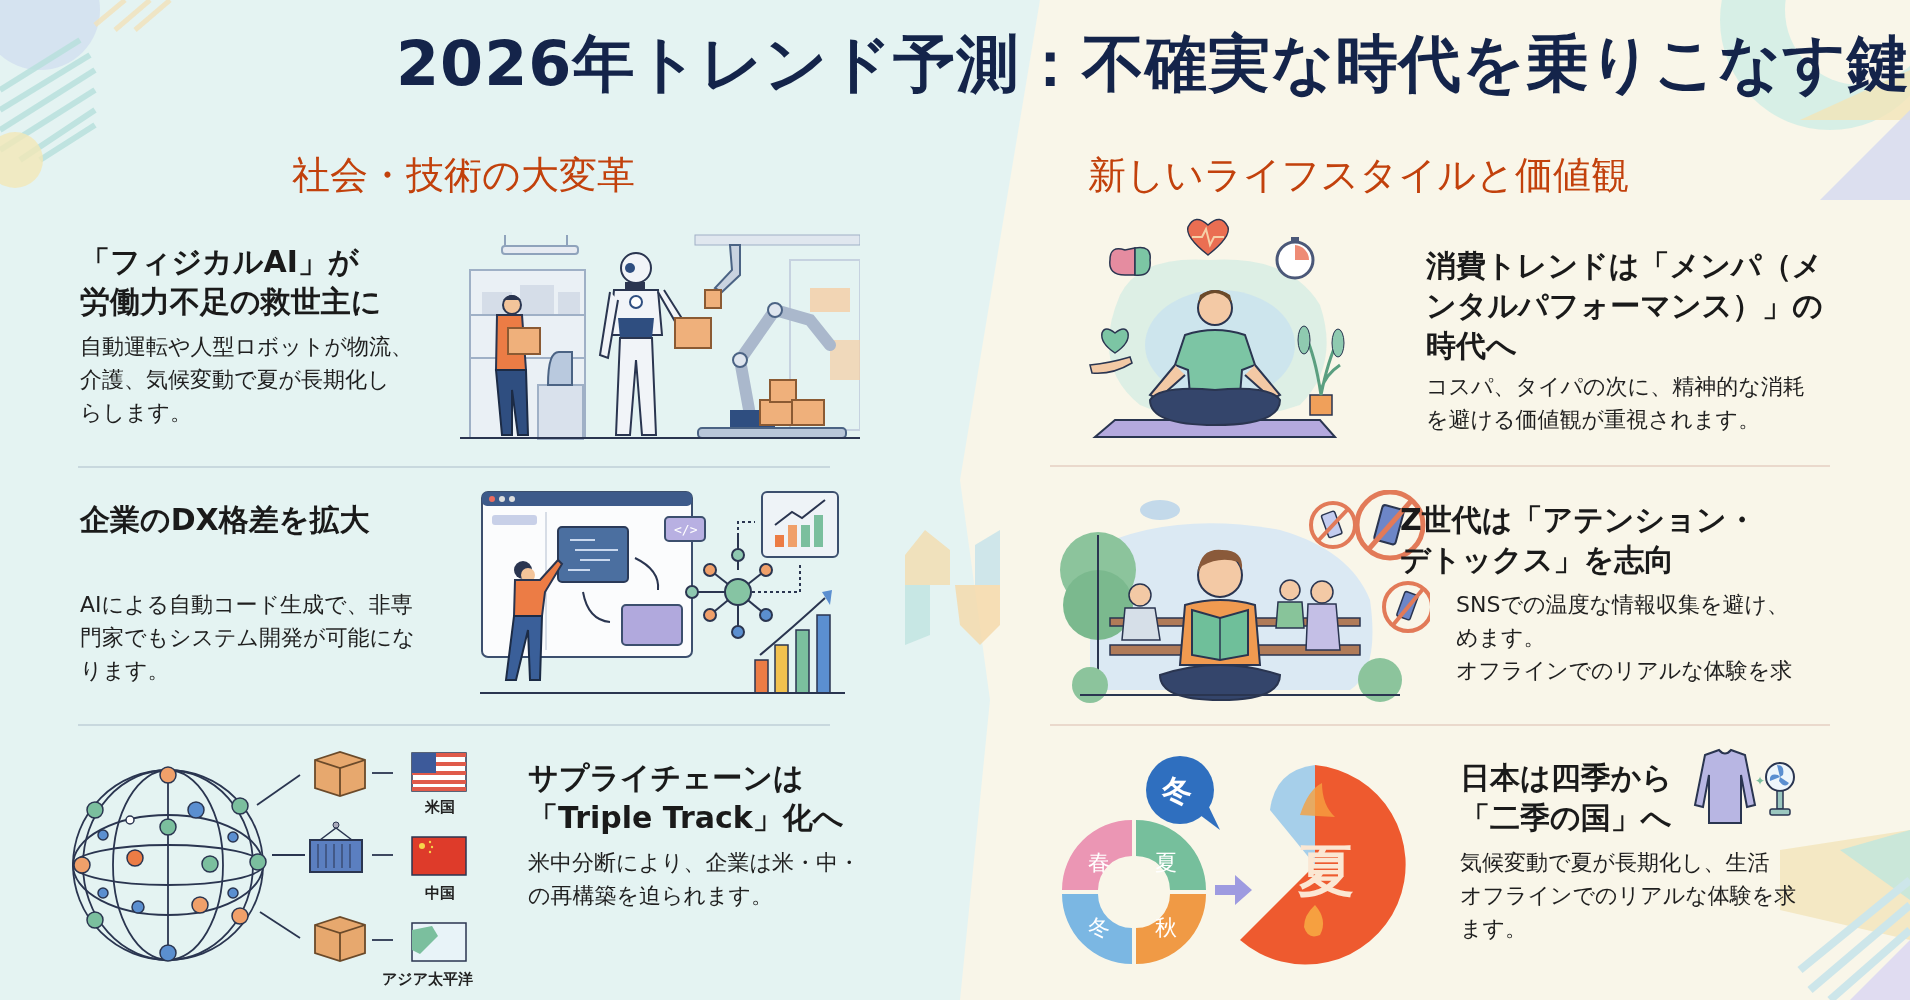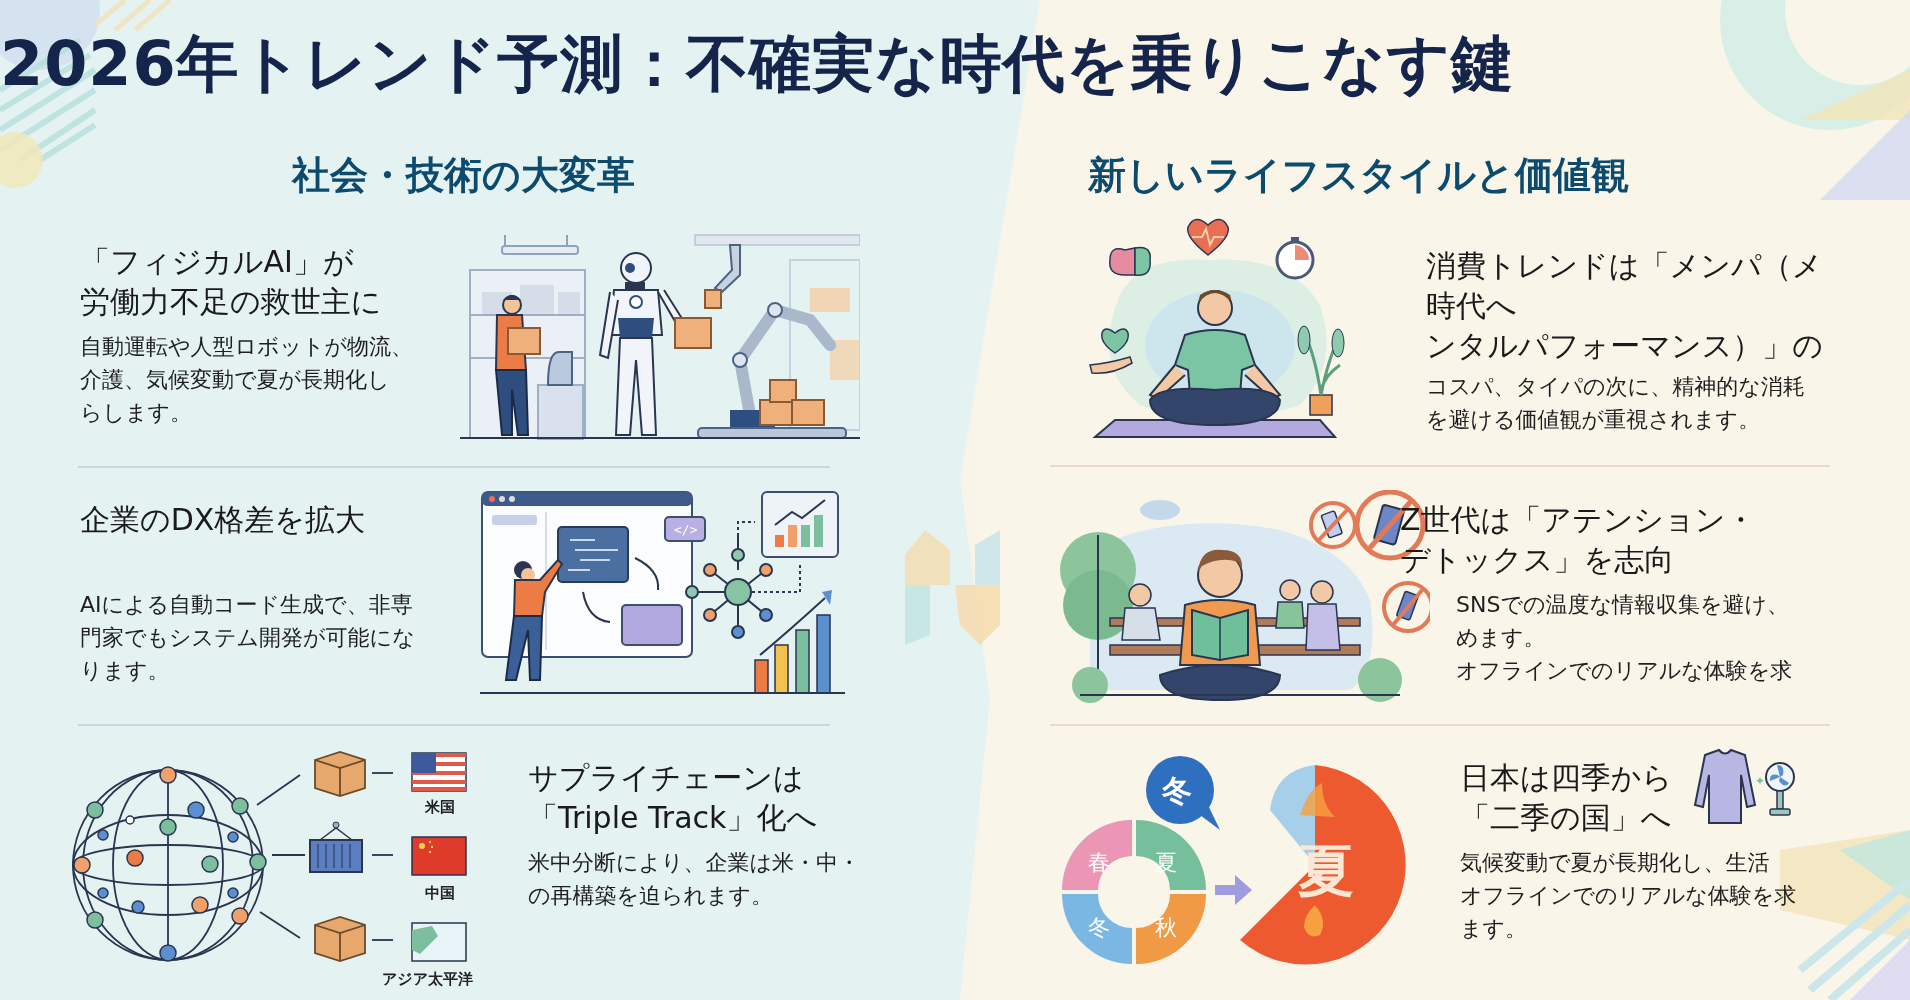--- a/index.html
+++ b/index.html
@@ -1,23 +1,23 @@
 <!DOCTYPE html>
 <html><head>
 <meta charset="utf-8">
 <style>
 *{box-sizing:border-box;margin:0;padding:0}
 html,body{width:1910px;height:1000px;overflow:hidden}
 body{font-family:"DejaVu Sans","Liberation Sans",sans-serif;position:relative;background:#f8f5e8}
 .bg-left{position:absolute;left:0;top:0;width:1040px;height:1000px;background:#e4f3f2;clip-path:polygon(0 0,1040px 0,960px 480px,990px 700px,960px 1000px,0 1000px)}
 .bg-right{position:absolute;right:0;top:0;width:930px;height:1000px;background:#f9f6e9}
 .deco{position:absolute;pointer-events:none}
-.title{position:absolute;left:0;top:22px;width:1910px;text-align:left;font-size:62px;font-weight:bold;color:#14244a;letter-spacing:1px}
-.sec-head{position:absolute;top:150px;font-size:38px;font-weight:bold;color:#0c4a6e}
-.card-title{position:absolute;font-size:30px;font-weight:normal;color:#1a1a1a;line-height:40px}
+.title{position:absolute;left:0;top:22px;width:1910px;text-align:right;font-size:62px;font-weight:bold;color:#14244a;letter-spacing:1px}
+.sec-head{position:absolute;top:150px;font-size:38px;font-weight:normal;color:#c2410c}
+.card-title{position:absolute;font-size:30px;font-weight:bold;color:#1a1a1a;line-height:40px}
 .card-body{position:absolute;font-size:22px;color:#1f1f1f;line-height:33px}
 .divider{position:absolute;height:2px}
 .illus{position:absolute}
 .lbl{font-size:15px;font-weight:bold;fill:#222}
 </style>
 </head>
 <body>
 
 <div class="bg-right"></div>
 <div class="bg-left"></div>
@@ -305,22 +305,22 @@
     <rect x="211" y="22" width="8" height="5" fill="#4b5878"></rect>
     <path d="M35 118 Q25 110 22 118 Q20 128 35 138 Q50 128 48 118 Q45 110 35 118Z" fill="#7cc5a4" stroke="#2a3550" stroke-width="1.5"></path>
     <path d="M10 150 Q30 148 50 142 L52 148 Q32 160 12 158Z" fill="#f3c9a5" stroke="#2a3550" stroke-width="1.5"></path>
     <rect x="230" y="180" width="22" height="20" fill="#f0a05a" stroke="#2a3550" stroke-width="1.5"></rect>
     <path d="M241 180 Q235 140 225 120 M241 180 Q248 145 258 125 M241 175 Q245 160 260 150" fill="none" stroke="#5a9f80" stroke-width="3"></path>
     <ellipse cx="224" cy="125" rx="6" ry="14" fill="#8fcab0" stroke="#2a3550" stroke-width="1"></ellipse>
       <ellipse cx="258" cy="128" rx="6" ry="14" fill="#8fcab0" stroke="#2a3550" stroke-width="1"></ellipse>
   </svg>
   <div class="card-title" style="left:1426px;top:246px">
     <div>消費トレンドは「メンパ（メ</div>
+    <div>ンタルパフォーマンス）」の</div>
     <div>時代へ</div>
-    <div>ンタルパフォーマンス）」の</div>
   </div>
   <div class="card-body" style="left:1426px;top:370px">
     <div>コスパ、タイパの次に、精神的な消耗</div>
     <div>を避ける価値観が重視されます。</div>
   </div>
 </div>
 
 <div class="divider" style="left:1050px;top:465px;width:780px;background:#ead9cc"></div>
 
 <div>

